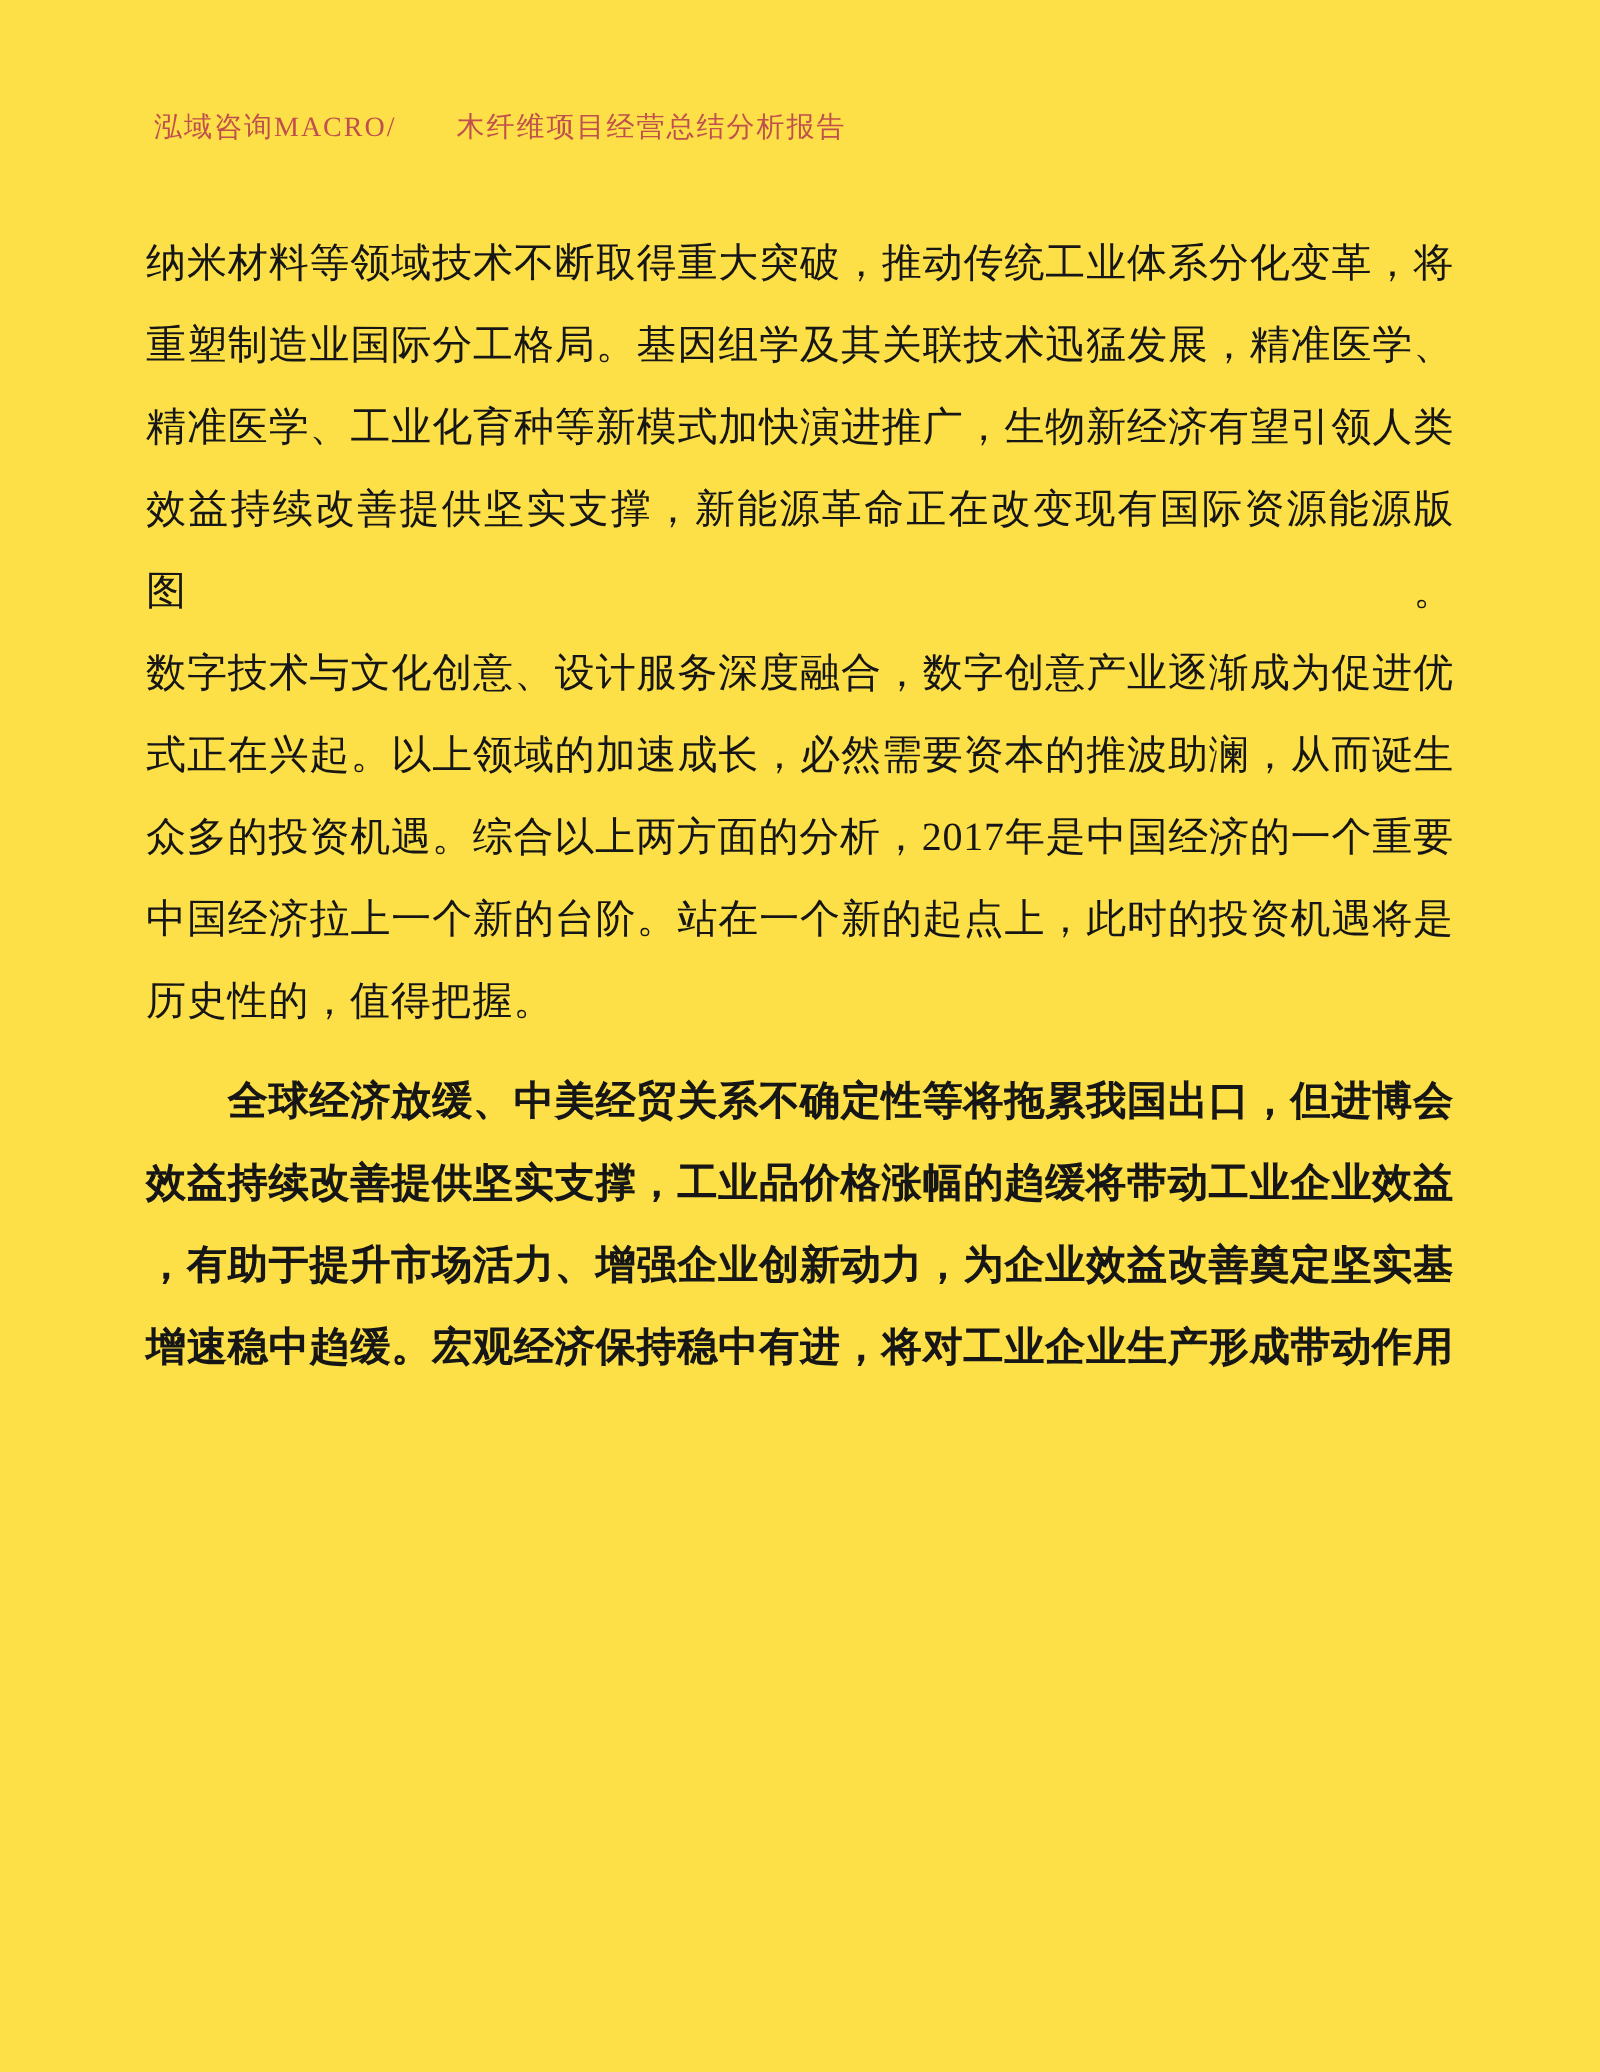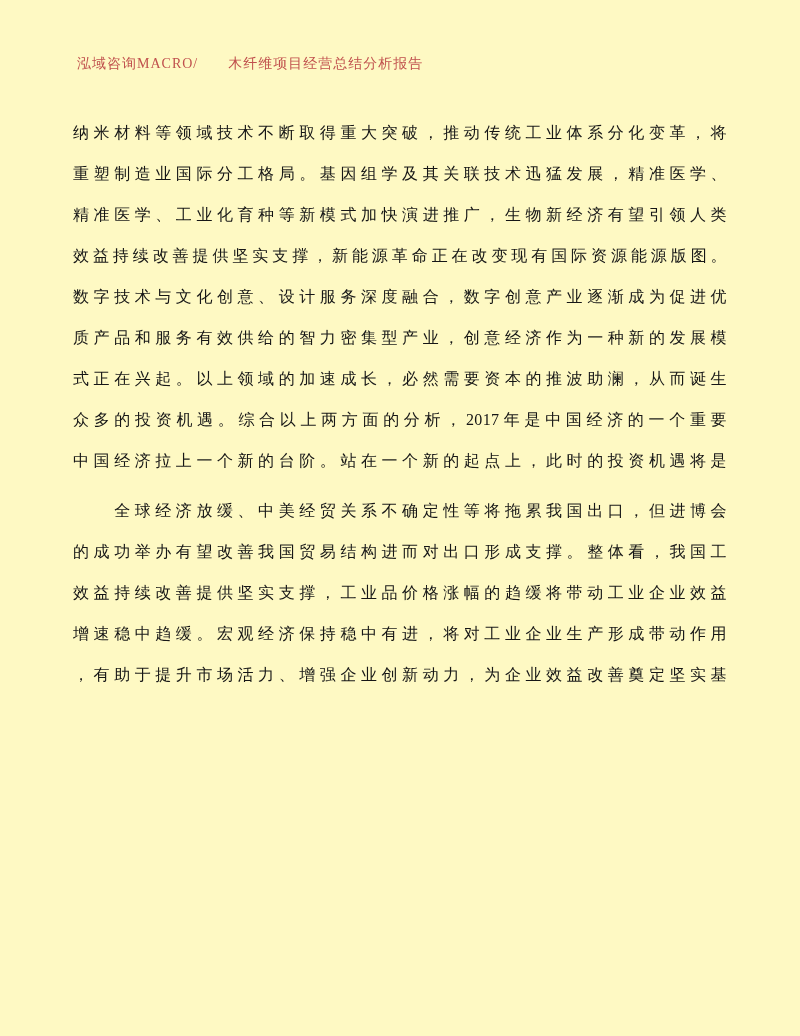--- a/index.html
+++ b/index.html
@@ -4,21 +4,21 @@
 <style>
   html, body {
     margin: 0;
     padding: 0;
     background: #ffffff;
   }
   .page {
     position: relative;
     width: 800px;
     height: 1036px;
-    background: #fef9c3;
+    background: #fde047;
     overflow: hidden;
     font-family: "Liberation Serif", "DejaVu Serif", serif;
   }
   .doc-header {
     position: absolute;
     top: 55px;
     left: 77px;
     right: 73px;
     font-size: 14px;
     letter-spacing: 1px;
@@ -34,23 +34,24 @@
     left: 73px;
     width: 654px;
     color: #161616;
   }
   .paragraph {
     margin: 0;
     padding: 0;
   }
   .paragraph + .paragraph {
     margin-top: 9px;
+    font-weight: bold;
   }
   .text-line {
-    font-size: 16px;
+    font-size: 20px;
     line-height: 41px;
     letter-spacing: 0.4px;
     text-align: justify;
     text-align-last: justify;
     white-space: pre-wrap;
   }
   .text-line.short {
     text-align-last: left;
   }
 </style>
@@ -64,28 +65,27 @@
   </div>
 
   <div class="doc-body">
 
     <div class="paragraph">
       <div class="text-line">纳米材料等领域技术不断取得重大突破，推动传统工业体系分化变革，将</div>
       <div class="text-line">重塑制造业国际分工格局。基因组学及其关联技术迅猛发展，精准医学、</div>
       <div class="text-line">精准医学、工业化育种等新模式加快演进推广，生物新经济有望引领人类</div>
       <div class="text-line">效益持续改善提供坚实支撑，新能源革命正在改变现有国际资源能源版图。</div>
       <div class="text-line">数字技术与文化创意、设计服务深度融合，数字创意产业逐渐成为促进优</div>
-      <div class="text-line">质产品和服务有效供给的智力密集型产业，创意经济作为一种新的发展模</div>
       <div class="text-line">式正在兴起。以上领域的加速成长，必然需要资本的推波助澜，从而诞生</div>
       <div class="text-line">众多的投资机遇。综合以上两方面的分析，2017年是中国经济的一个重要</div>
       <div class="text-line">中国经济拉上一个新的台阶。站在一个新的起点上，此时的投资机遇将是</div>
+      <div class="text-line short">历史性的，值得把握。</div>
     </div>
 
     <div class="paragraph">
       <div class="text-line">　　全球经济放缓、中美经贸关系不确定性等将拖累我国出口，但进博会</div>
-      <div class="text-line">的成功举办有望改善我国贸易结构进而对出口形成支撑。整体看，我国工</div>
       <div class="text-line">效益持续改善提供坚实支撑，工业品价格涨幅的趋缓将带动工业企业效益</div>
+      <div class="text-line">，有助于提升市场活力、增强企业创新动力，为企业效益改善奠定坚实基</div>
       <div class="text-line">增速稳中趋缓。宏观经济保持稳中有进，将对工业企业生产形成带动作用</div>
-      <div class="text-line">，有助于提升市场活力、增强企业创新动力，为企业效益改善奠定坚实基</div>
     </div>
 
   </div>
 </div>
 
 </body></html>

